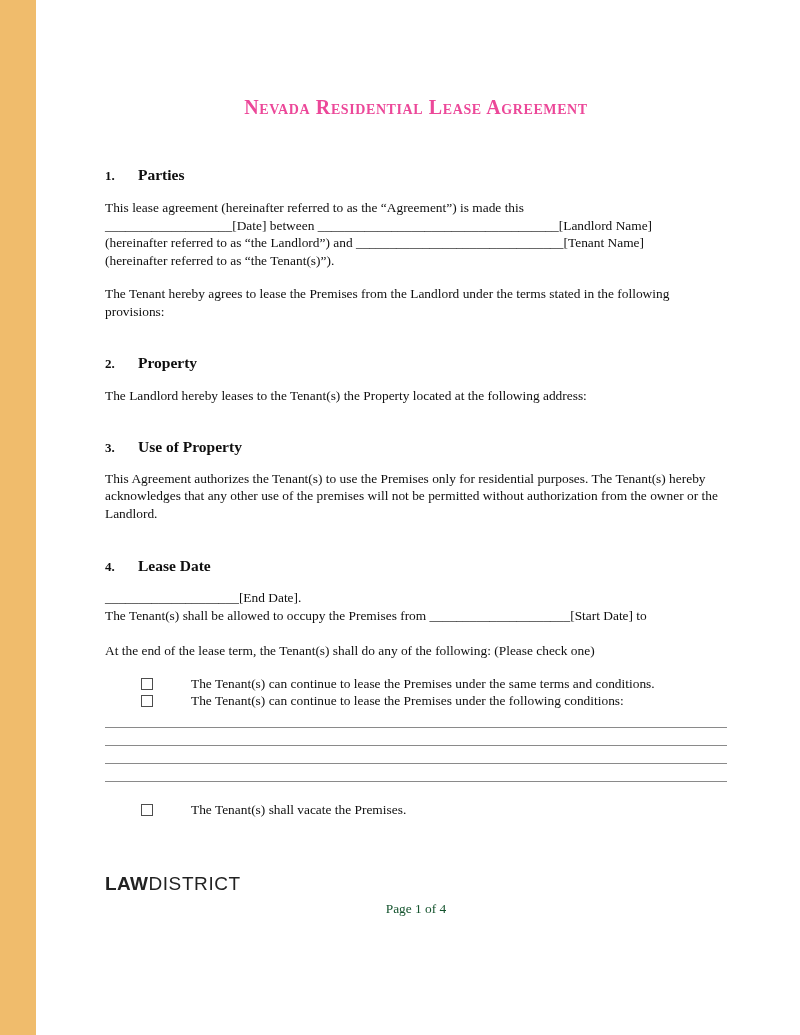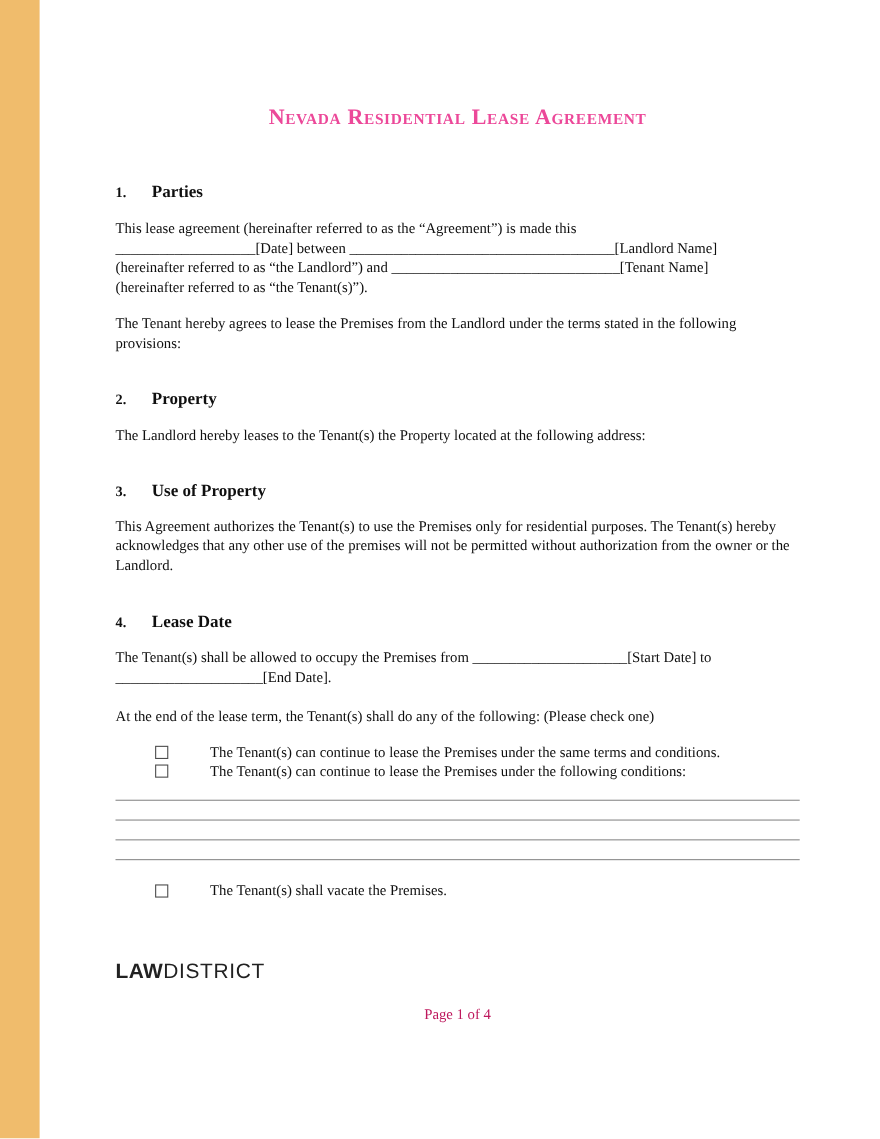--- a/index.html
+++ b/index.html
@@ -86,25 +86,25 @@
     margin-top: 56px;
     font-family: "Liberation Sans", sans-serif;
     font-size: 19px;
     color: #222222;
     letter-spacing: 0.4px;
     line-height: 20px;
   }
   .logo-bold { font-weight: 700; }
   .logo-rest { font-weight: 400; letter-spacing: 0.6px; }
   .page-number {
-    margin-top: 19px;
+    margin-top: 6px;
     text-align: center;
     font-size: 13.4px;
     line-height: 17px;
-    color: #be185d;
+    color: #14532d;
   }
 </style>
 </head>
 <body>
 
 <div class="accent-band" style="background: rgb(240, 188, 108);"></div>
 
 <div class="content">
 
   <h1 class="doc-title">Nevada Residential Lease Agreement</h1>
@@ -131,22 +131,22 @@
     <span class="sec-num">3.</span>
     <span class="sec-title">Use of Property</span>
   </div>
   <p class="body-text mt-14">This Agreement authorizes the Tenant(s) to use the Premises only for residential purposes. The Tenant(s) hereby acknowledges that any other use of the premises will not be permitted without authorization from the owner or the Landlord.</p>
 
   <div class="section-heading heading-leaseterm">
     <span class="sec-num">4.</span>
     <span class="sec-title">Lease Date</span>
   </div>
   <div class="body-text mt-14">
+    <div class="line">____________________[End Date].</div>
     <div class="line">The Tenant(s) shall be allowed to occupy the Premises from _____________________[Start Date] to</div>
-    <div class="line">____________________[End Date].</div>
   </div>
   <p class="body-text mt-18">At the end of the lease term, the Tenant(s) shall do any of the following: (Please check one)</p>
 
   <div class="options">
     <div class="option-row">
       <span class="checkbox"></span>
       <span class="option-label">The Tenant(s) can continue to lease the Premises under the same terms and conditions.</span>
     </div>
     <div class="option-row">
       <span class="checkbox"></span>

